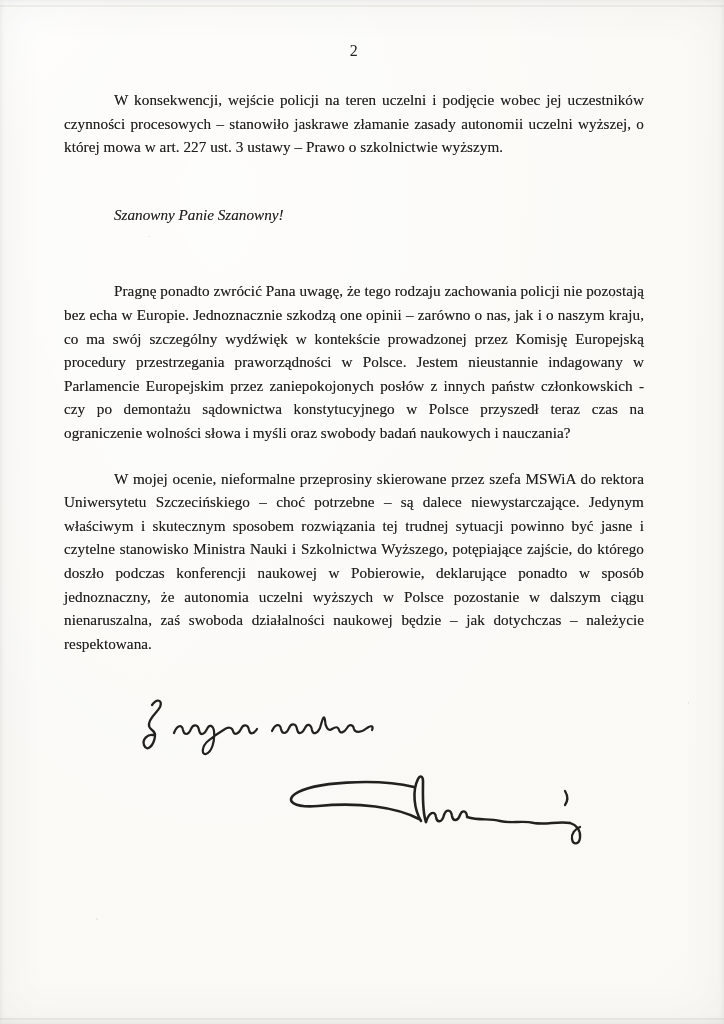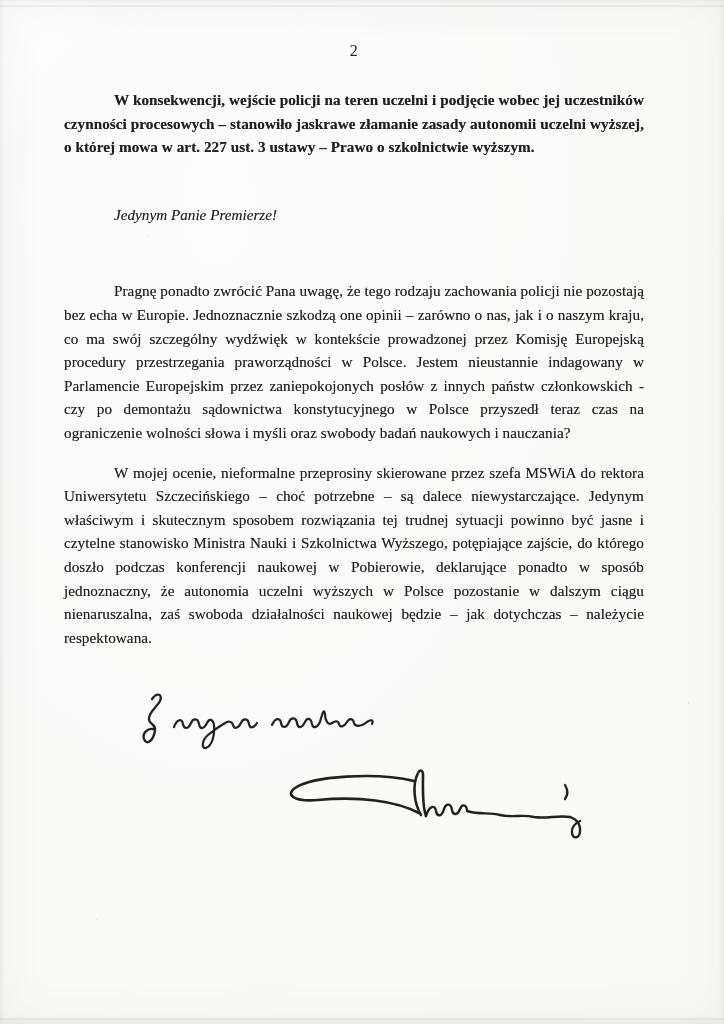--- a/index.html
+++ b/index.html
@@ -51,23 +51,23 @@
   .para {
     margin: 0;
     font-size: 15.2px;
     line-height: 23.6px;
     text-align: justify;
     text-indent: 50px;
     letter-spacing: 0.05px;
     color: #211f1d;
     text-shadow: 0 0 0.4px rgba(32,30,28,0.55);
   }
-  .para.p1 { margin-top: 28px; font-weight: bold; }
+  .para.p1 { margin-top: 28px; }
   .para.p2 { margin-top: 53px; }
-  .para.p3 { margin-top: 16px; }
+  .para.p3 { margin-top: 22px; }
   .salutation {
     margin: 44px 0 0 0;
     font-size: 15.2px;
     line-height: 23.6px;
     font-style: italic;
     text-indent: 50px;
     color: #211f1d;
     text-shadow: 0 0 0.4px rgba(32,30,28,0.5);
   }
   .handwriting-block {
@@ -96,21 +96,21 @@
   <div class="scan-edge bottom"></div>
   <div class="speck s1"></div>
   <div class="speck s2"></div>
   <div class="speck s3"></div>
   <div class="speck s4"></div>
 
   <div class="page-number">2</div>
 
   <p class="para p1">W konsekwencji, wejście policji na teren uczelni i podjęcie wobec jej uczestników czynności procesowych – stanowiło jaskrawe złamanie zasady autonomii uczelni wyższej, o której mowa w art. 227 ust. 3 ustawy – Prawo o szkolnictwie wyższym.</p>
 
-  <p class="salutation">Jedynym Panie Premierze!</p>
+  <p class="salutation">Szanowny Panie Szanowny!</p>
 
   <p class="para p2">Pragnę ponadto zwrócić Pana uwagę, że tego rodzaju zachowania policji nie pozostają bez echa w Europie. Jednoznacznie szkodzą one opinii – zarówno o nas, jak i o naszym kraju, co ma swój szczególny wydźwięk w kontekście prowadzonej przez Komisję Europejską procedury przestrzegania praworządności w Polsce. Jestem nieustannie indagowany w Parlamencie Europejskim przez zaniepokojonych posłów z innych państw członkowskich - czy po demontażu sądownictwa konstytucyjnego w Polsce przyszedł teraz czas na ograniczenie wolności słowa i myśli oraz swobody badań naukowych i nauczania?</p>
 
   <p class="para p3">W mojej ocenie, nieformalne przeprosiny skierowane przez szefa MSWiA do rektora Uniwersytetu Szczecińskiego – choć potrzebne – są dalece niewystarczające. Jedynym właściwym i skutecznym sposobem rozwiązania tej trudnej sytuacji powinno być jasne i czytelne stanowisko Ministra Nauki i Szkolnictwa Wyższego, potępiające zajście, do którego doszło podczas konferencji naukowej w Pobierowie, deklarujące ponadto w sposób jednoznaczny, że autonomia uczelni wyższych w Polsce pozostanie w dalszym ciągu nienaruszalna, zaś swoboda działalności naukowej będzie – jak dotychczas – należycie respektowana.</p>
 
   <div class="handwriting-block" title="Z wyrazami szacunku">
     <svg width="252" height="62" viewBox="0 0 252 62">
 
       <path class="ink-stroke" stroke-width="2.3" d="M18,10 C23,3 29,5 26,12 C23,18 16,22 15,29 C14,36 22,34 21,41 C20,50 13,58 10,50 C8,44 14,39 19,40"></path>
 

